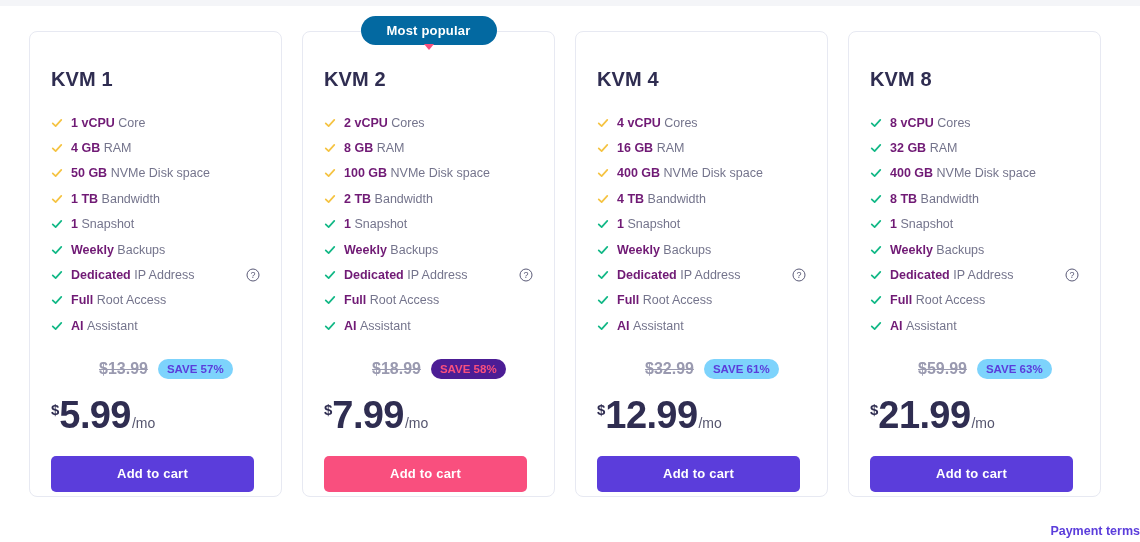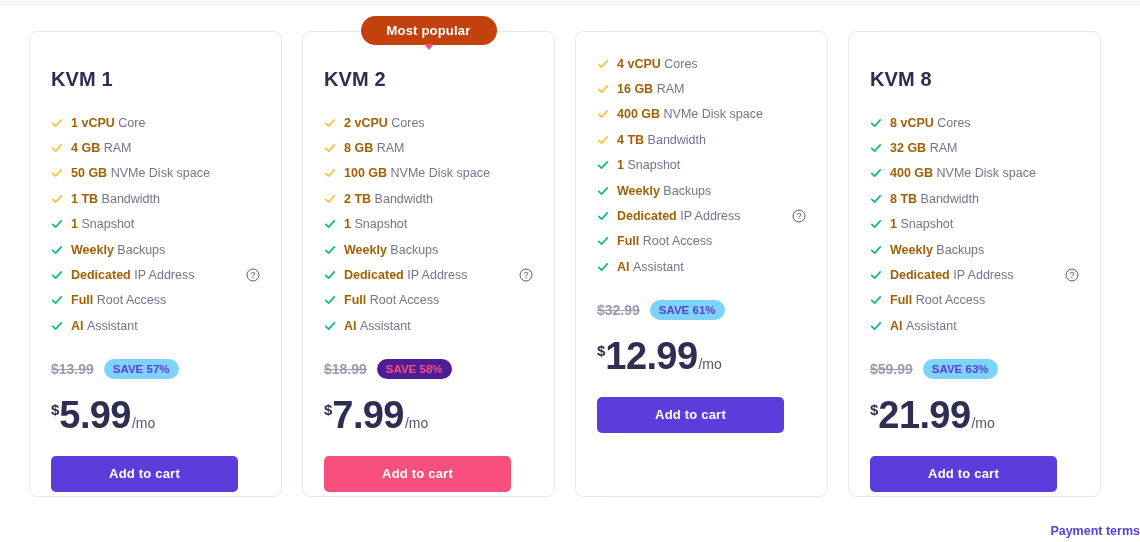--- a/index.html
+++ b/index.html
@@ -40,21 +40,21 @@
     border: 1px solid #e7e9f2;
     border-radius: 8px;
     box-sizing: border-box;
     padding: 0 21px;
   }
   .badge-popular {
     position: absolute;
     top: -16px;
     left: 50%;
     transform: translateX(-50%);
-    background: #c2410c;
+    background: #0369a1;
     color: #ffffff;
     font-size: 13px;
     font-weight: bold;
     letter-spacing: 0.2px;
     padding: 7px 26px;
     border-radius: 16px;
     white-space: nowrap;
     z-index: 5;
   }
   .badge-popular::after {
@@ -94,67 +94,68 @@
     width: 12px;
     height: 12px;
     margin-right: 8px;
     flex: 0 0 auto;
     display: block;
   }
   .check.amber path { stroke: #f5c342; }
   .check.green path { stroke: #12b886; }
   .feat-strong {
     font-weight: bold;
-    color: #a16207;
+    color: #701a75;
     margin-right: 3.5px;
   }
   .help-icon {
     position: absolute;
     right: 0px;
     top: 50%;
     transform: translateY(-50%);
     width: 14px;
     height: 14px;
     cursor: pointer;
   }
   .help-icon circle { stroke: #5a5a77; fill: none; }
   .help-icon text { fill: #5a5a77; font-size: 9px; font-family: "Liberation Sans", sans-serif; }
   .save-row {
     display: flex;
     align-items: center;
     margin-top: 19px;
     height: 22px;
   }
   .old-price {
-    font-size: 14px;
+    font-size: 16px;
     color: #9a9ab0;
     text-decoration: line-through;
     margin-right: 10px;
     font-weight: bold;
+    margin-left: 48px;
   }
   .save-badge {
     font-size: 11.5px;
     font-weight: bold;
     padding: 4px 9px;
     border-radius: 11px;
   }
   .save-badge.violet { background: #7dd3fc; color: #5b3ddb; }
   .save-badge.pink { background: #4c1d95; color: #f94f7e; }
   .price-row {
     display: flex;
     align-items: baseline;
     margin-top: 14px;
     color: #2f2d51;
   }
   .currency { font-size: 15px; font-weight: bold; position: relative; top: -13px; }
   .amount { font-size: 38px; font-weight: bold; letter-spacing: -0.6px; }
   .per { font-size: 14px; color: #55556e; margin-left: 1px; }
   .cta {
     display: block;
-    width: 187px;
+    width: 203px;
     height: 36px;
     margin-top: 19px;
     border: none;
     border-radius: 5px;
     color: #ffffff;
     font-size: 13px;
     font-weight: bold;
     letter-spacing: 0.2px;
     cursor: pointer;
     font-family: "Liberation Sans", sans-serif;
@@ -338,20 +339,21 @@
         <span class="save-badge pink">SAVE 58%</span>
       </div>
       <div class="price-row">
         <span class="currency">$</span>
         <span class="amount">7.99</span>
         <span class="per">/mo</span>
       </div>
       <button class="cta pink">Add to cart</button>
     </div>
     <div class="card">
+      <h2 class="plan-title">KVM 4</h2>
       <ul class="features">
         <li class="feature">
           <svg class="check amber" viewBox="0 0 14 14">
             <path d="M2 7.4 L5.4 10.6 L12 3.4" fill="none" stroke-width="2" stroke-linecap="round" stroke-linejoin="round"></path>
           </svg>
           <span class="feat-strong">4 vCPU</span>
           <span>Cores</span>
         </li>
         <li class="feature">
           <svg class="check amber" viewBox="0 0 14 14">

